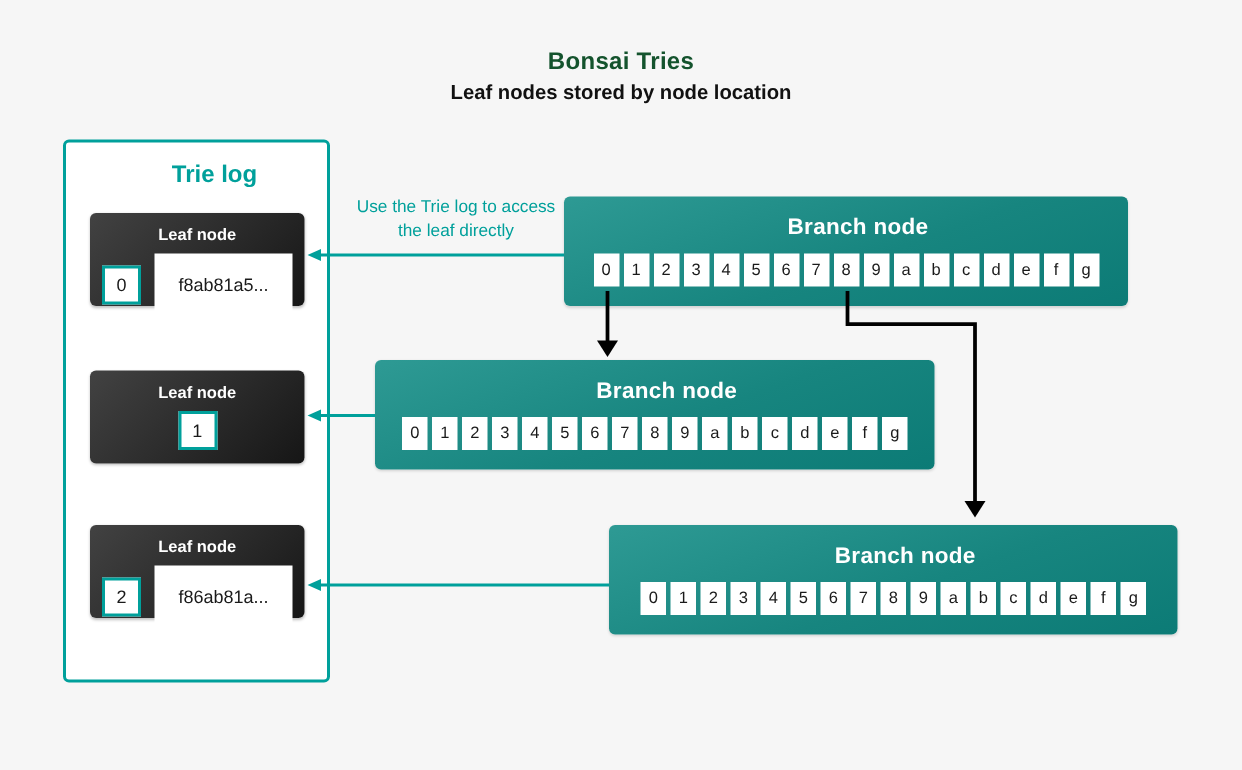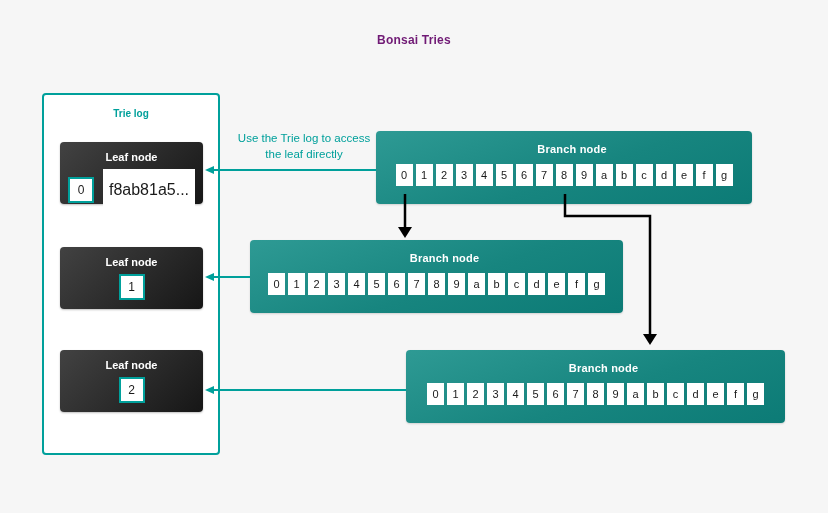--- a/index.html
+++ b/index.html
@@ -9,31 +9,31 @@
     -webkit-font-smoothing:antialiased;
   }
   #canvas{
     position:relative;
     width:828px;height:513px;
     background:#f6f6f6;
     overflow:hidden;
   }
   
   .hdr{position:absolute;left:0;top:33px;width:828px;text-align:center;}
-  .title{font-size:12px;font-weight:bold;color:#701a75;letter-spacing:.2px;}
+  .title{font-size:16px;font-weight:bold;color:#14532d;letter-spacing:.2px;}
   .subtitle{margin-top:3px;font-size:13.5px;font-weight:600;color:#111;}
   
   .panel{
     position:absolute;left:42px;top:93px;width:178px;height:362px;
     background:#ffffff;border:2.5px solid #00A09B;border-radius:4px;
     box-sizing:border-box;
   }
   .panel-title{
-    position:absolute;left:0;top:13px;width:100%;text-align:center;
-    font-size:10px;font-weight:bold;color:#00A09B;
+    position:absolute;left:12px;top:13px;width:100%;text-align:center;
+    font-size:16px;font-weight:bold;color:#00A09B;
   }
   
   .leaf{
     position:absolute;left:60px;width:143px;height:62px;
     background:linear-gradient(135deg,#424242 0%,#161616 100%);
     border-radius:4px;box-sizing:border-box;
     box-shadow:0 1px 2px rgba(0,0,0,.25);
   }
   .leaf-label{
     margin-top:9px;text-align:center;
@@ -44,37 +44,37 @@
   }
   .idx{
     width:22px;height:22px;box-sizing:content-box;
     background:#ffffff;border:2px solid #00A09B;
     display:flex;align-items:center;justify-content:center;
     font-size:12px;color:#1a1a1a;
   }
   .val{
     width:92px;height:42px;background:#ffffff;
     display:flex;align-items:center;justify-content:center;
-    font-size:16px;color:#1a1a1a;
+    font-size:12px;color:#1a1a1a;
   }
   
   .note{
     position:absolute;left:230px;top:131px;width:148px;
     text-align:center;font-size:11.5px;font-weight:normal;
     color:#00A09B;line-height:1.35;
   }
   
   .branch{
     position:absolute;height:73px;border-radius:4px;box-sizing:border-box;
     background:linear-gradient(160deg,#2E9A94 0%,#17857F 55%,#0C7B76 100%);
     box-shadow:0 1px 2px rgba(0,0,0,.15);
   }
   .branch-label{
     margin-top:12px;text-align:center;
-    font-size:11px;font-weight:bold;color:#ffffff;letter-spacing:.2px;padding-left:16px;
+    font-size:15px;font-weight:bold;color:#ffffff;letter-spacing:.2px;padding-left:16px;
   }
   .cells{
     margin-top:9px;display:flex;justify-content:center;gap:3px;
   }
   .cell{
     width:17px;height:22px;background:#ffffff;
     display:flex;align-items:center;justify-content:center;
     font-size:11px;color:#1a1a1a;
   }
   
@@ -90,20 +90,21 @@
   
   #black-arrows{position:absolute;left:0;top:0;pointer-events:none;}
 </style>
 </head>
 <body>
 
 <div id="canvas">
 
   <div class="hdr">
     <div class="title">Bonsai Tries</div>
+    <div class="subtitle">Leaf nodes stored by node location</div>
   </div>
 
   <div class="panel">
     <div class="panel-title">Trie log</div>
   </div>
 
   <div class="leaf" style="top:142px">
     <div class="leaf-label">Leaf node</div>
     <div class="leaf-row">
       <span class="idx">0</span>
@@ -115,20 +116,21 @@
     <div class="leaf-label">Leaf node</div>
     <div class="leaf-row">
       <span class="idx">1</span>
     </div>
   </div>
 
   <div class="leaf" style="top:350px">
     <div class="leaf-label">Leaf node</div>
     <div class="leaf-row">
       <span class="idx">2</span>
+      <span class="val">f86ab81a...</span>
     </div>
   </div>
 
   <div class="note">Use the Trie log to access the leaf directly</div>
 
   <div class="branch" style="left:376px;top:131px;width:376px">
     <div class="branch-label">Branch node</div>
     <div class="cells">
         <span class="cell">0</span>
         <span class="cell">1</span>

